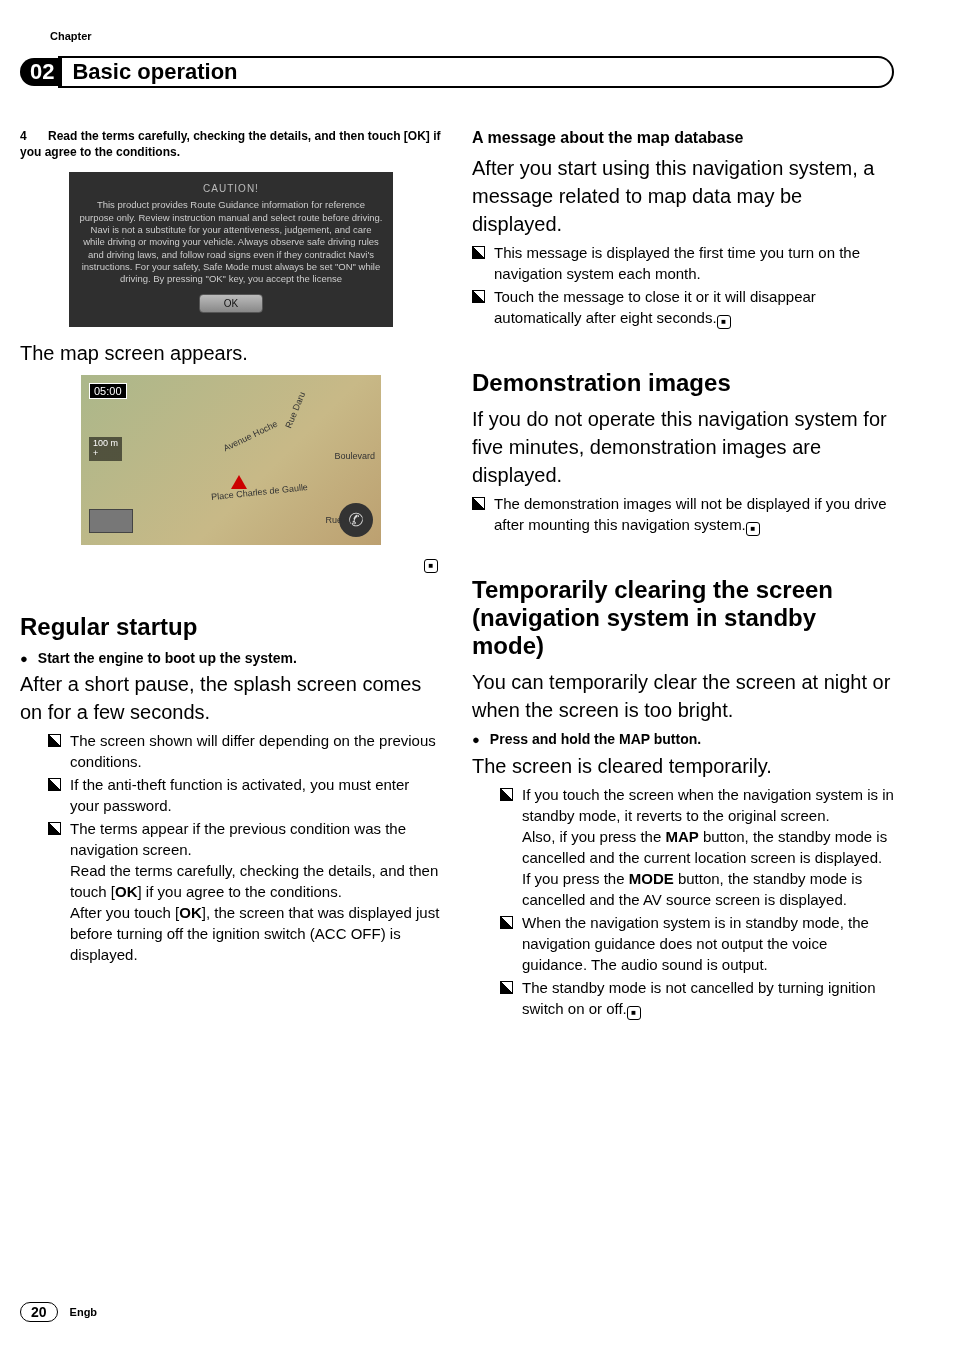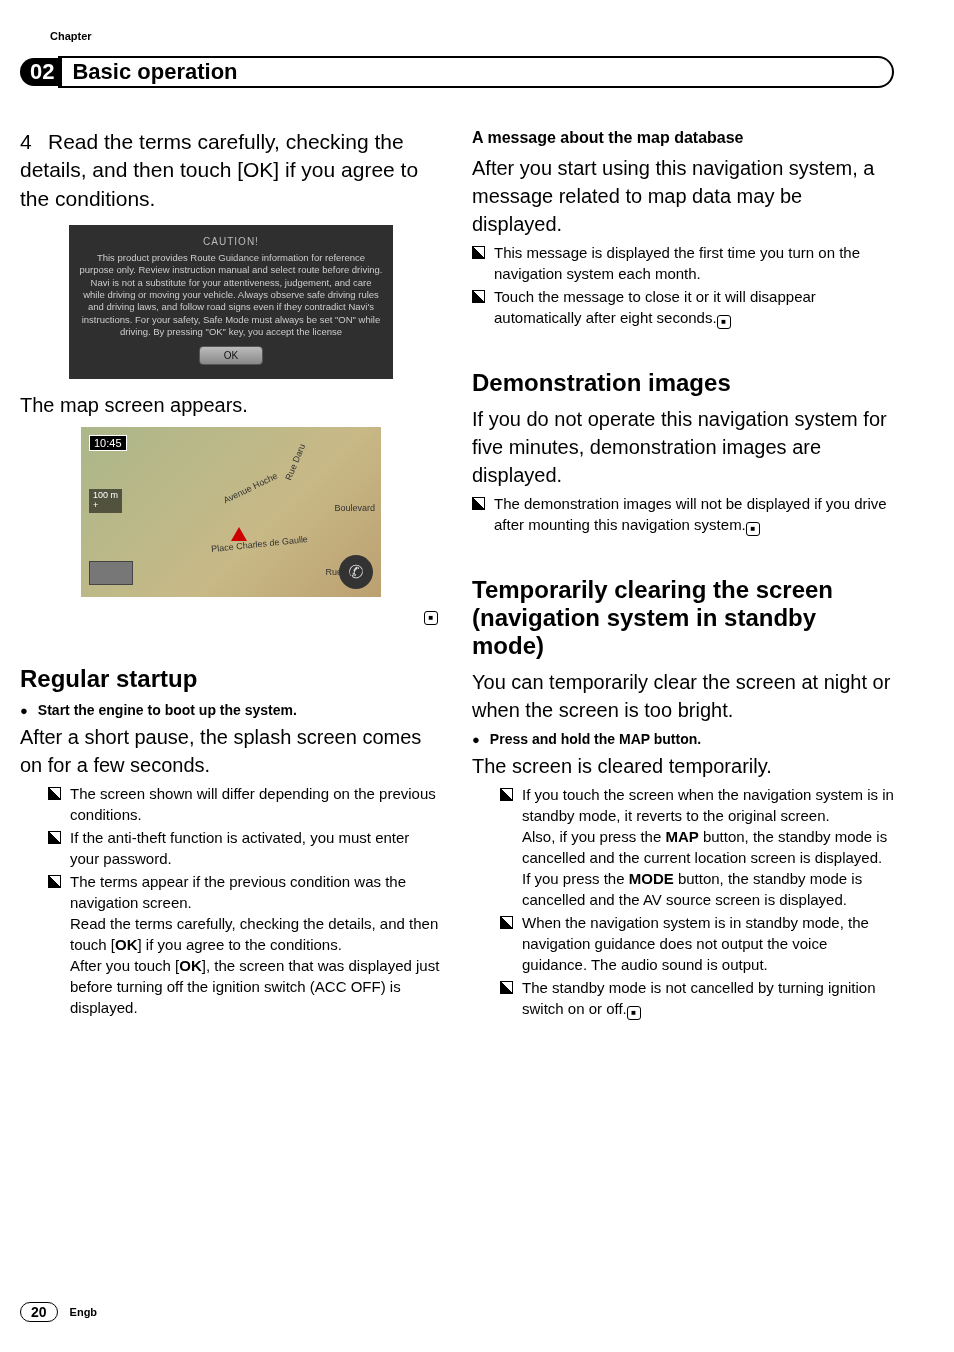--- a/index.html
+++ b/index.html
@@ -42,22 +42,22 @@
     display: flex;
     align-items: center;
   }
   .columns {
     display: flex;
     gap: 30px;
     margin-top: 40px;
   }
   .col { flex: 1; min-width: 0; }
   .step-heading {
-    font-size: 21px;
-    font-weight: normal;
+    font-size: 12px;
+    font-weight: bold;
     line-height: 1.35;
     margin-bottom: 12px;
   }
   .step-num { display: inline-block; width: 28px; }
   .caution-box {
     width: 324px;
     margin: 0 auto 12px auto;
     background: #2f2f2f;
     color: #ccc;
     font-size: 9.5px;
@@ -211,21 +211,21 @@
 
       <div class="caution-box">
         <div class="caution-title">CAUTION!</div>
         <div>This product provides Route Guidance information for reference purpose only. Review instruction manual and select route before driving. Navi is not a substitute for your attentiveness, judgement, and care while driving or moving your vehicle. Always observe safe driving rules and driving laws, and follow road signs even if they contradict Navi's instructions. For your safety, Safe Mode must always be set "ON" while driving. By pressing "OK" key, you accept the license</div>
         <span class="ok-btn">OK</span>
       </div>
 
       <div class="body-text">The map screen appears.</div>
 
       <div class="map-placeholder">
-        <div class="map-time">10:45</div>
+        <div class="map-time">05:00</div>
         <div class="map-scale">
           <span>100 m</span><br><span>+</span>
         </div>
         <div class="map-icon"></div>
         <div class="map-call">✆</div>
         <div class="map-marker"></div>
         <div class="map-labels">
           <span style="top:76px; right:6px;">Boulevard</span>
           <span style="top:112px; left:130px; transform:rotate(-6deg);">Place Charles de Gaulle</span>
           <span style="top:30px; left:195px; transform:rotate(-68deg);">Rue Daru</span>

